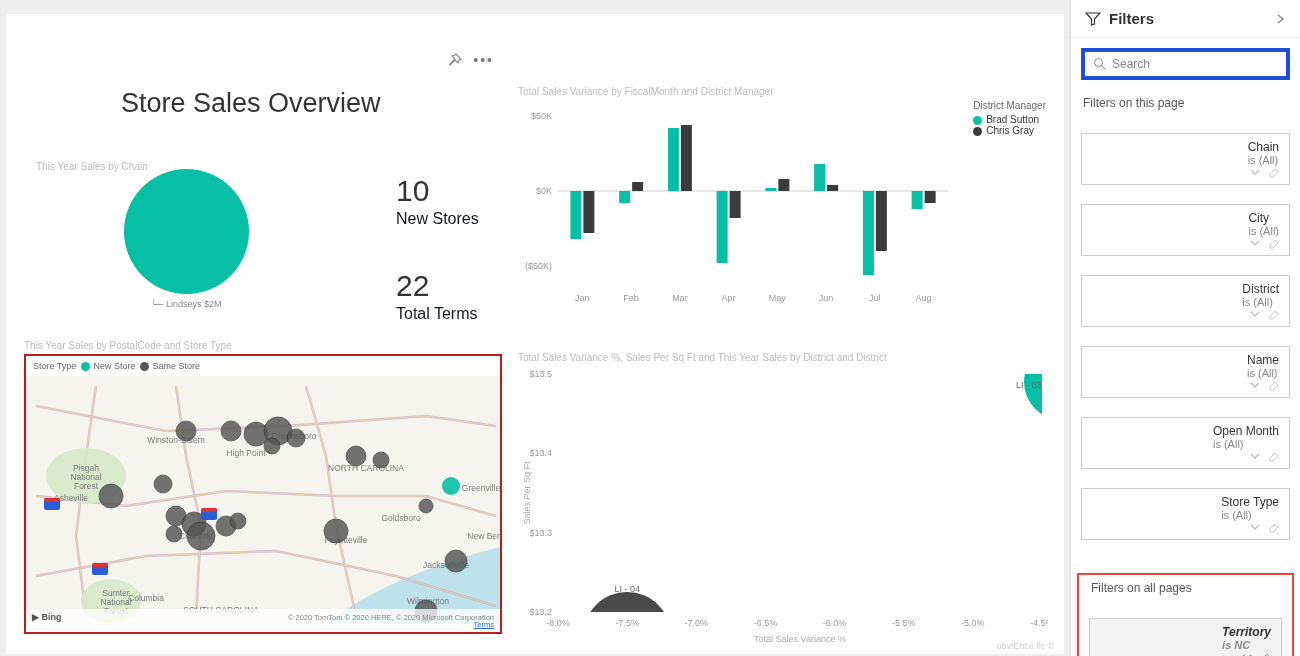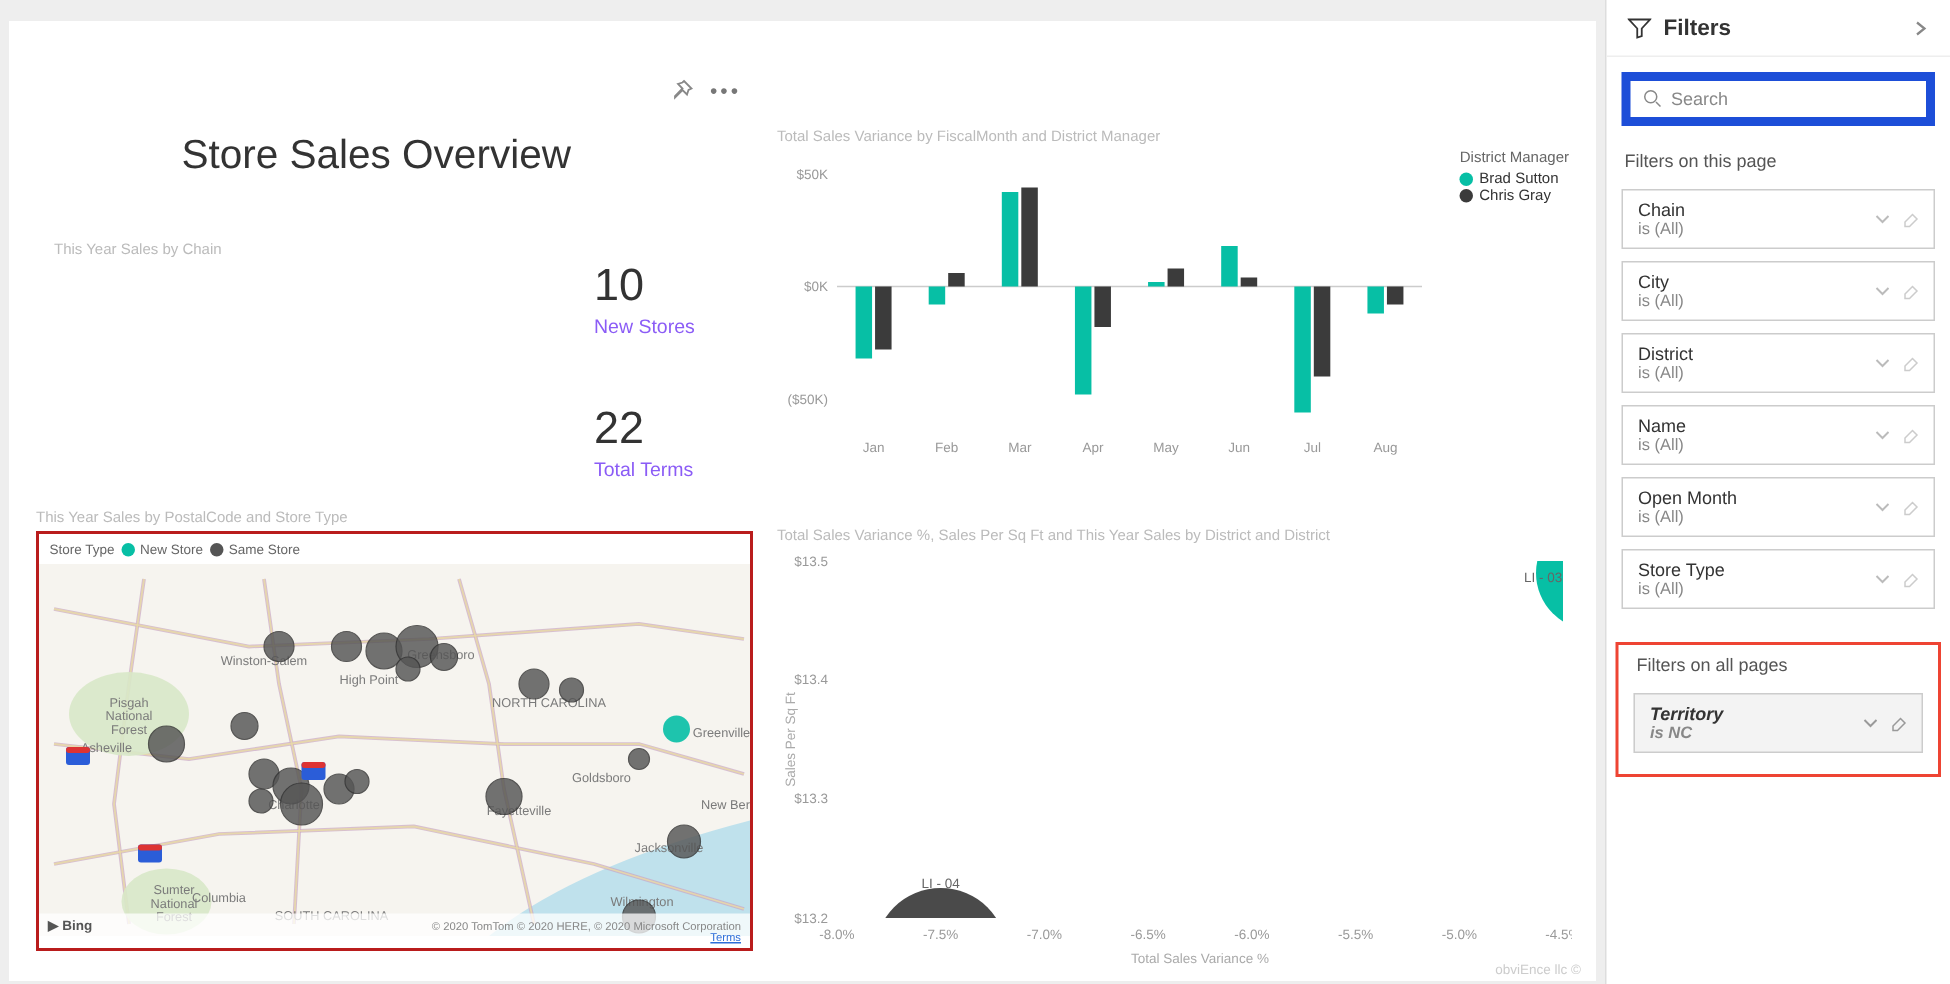--- a/index.html
+++ b/index.html
@@ -8,41 +8,41 @@
 .canvas-area { flex: 1; background: #eee; padding: 2px 0 0 0; }
 .canvas { background: #fff; margin: 12px 6px 0 6px; height: 640px; position: relative; }
 .header-icons { position: absolute; top: 38px; right: 570px; display: flex; gap: 10px; color: #777; }
 .page-title { font-size: 27px; font-weight: 300; color: #333; position: absolute; top: 74px; left: 115px; }
 .small-title { color: #bbb; font-size: 10px; position: absolute; }
 .pie-area { position: absolute; top: 155px; left: 30px; width: 300px; height: 160px; }
 .pie { width: 125px; height: 125px; border-radius: 50%; background: #07bfa5; margin: 0 auto; }
 .pie-legend { font-size: 9px; color: #888; text-align: center; margin-top: 5px; }
 .kpi { position: absolute; font-weight: 300; }
 .kpi .num { font-size: 30px; color: #333; }
-.kpi .lbl { font-size: 13px; color: #8b5cf6; margin-top: 2px; }
+.kpi .lbl { font-size: 16px; color: #0f172a; margin-top: 2px; }
 .bar-chart { position: absolute; top: 72px; left: 512px; width: 530px; height: 240px; }
 .legend-dm { position: absolute; top: 86px; right: 18px; font-size: 10px; }
 .legend-dm .dot { width: 9px; height: 9px; border-radius: 50%; display: inline-block; margin-right: 4px; vertical-align: middle; }
 .map-box { position: absolute; top: 340px; left: 18px; width: 478px; height: 280px; border: 2px solid #b91c1c; }
 .map-legend { font-size: 9px; color: #666; padding: 5px 7px; }
 .map-legend .dot { width: 9px; height: 9px; border-radius: 50%; display: inline-block; margin-right: 3px; vertical-align: middle; }
 .map-svg { width: 100%; height: 248px; background: #f5f3ee; }
 .scatter { position: absolute; top: 340px; left: 512px; width: 530px; height: 300px; }
 .axis-label { font-size: 9px; fill: #aaa; }
 .tick-label { font-size: 9px; fill: #999; }
 .obv { position: absolute; bottom: 3px; right: 10px; font-size: 9px; color: #ccc; }
 
 .filter-pane { width: 230px; background: #fff; border-left: 1px solid #ddd; display: flex; flex-direction: column; }
 .fp-header { display: flex; align-items: center; padding: 10px 14px; font-size: 15px; font-weight: 600; border-bottom: 1px solid #eee; }
 .fp-header .ficon { margin-right: 8px; }
 .fp-header .expand { margin-left: auto; color: #888; }
-.fp-search { margin: 10px; border: 6px solid #1d4ed8; display: flex; align-items: flex-start; padding: 5px 8px; font-size: 12px; color: #888; }
+.fp-search { margin: 10px; border: 4px solid #1d4ed8; display: flex; align-items: flex-start; padding: 5px 8px; font-size: 12px; color: #888; }
 .fp-search svg { margin-right: 6px; }
 .fp-section-title { font-size: 12px; padding: 6px 12px 4px; color: #555; }
-.filter-card { border: 1px solid #ccc; margin: 8px 10px; padding: 6px 10px; font-size: 12px; display: flex; align-items: center; background: #fff; }
+.filter-card { border: 1px solid #ccc; margin: 19px 10px; padding: 6px 10px; font-size: 12px; display: flex; align-items: flex-end; background: #fff; flex-direction: column; }
 .filter-card .fc-body { flex: 1; }
 .filter-card .fc-name { color: #333; }
 .filter-card .fc-val { color: #888; font-size: 11px; }
 .filter-card .fc-icons { display: flex; gap: 6px; color: #aaa; }
 .all-pages-box { border: 2px solid #e43; padding-bottom: 6px; margin: 14px 6px 0; }
 .all-pages-box .filter-card { background: #f3f3f3; }
 .all-pages-box .fc-name { font-style: italic; font-weight: 600; }
 .all-pages-box .fc-val { font-style: italic; font-weight: bold; }
 .eraser { width: 12px; height: 12px; }
 svg { display: block; }
@@ -59,20 +59,24 @@
           <svg width="16" height="16" viewBox="0 0 16 16">
               <path d="M9 2l5 5-2 1-1 3-3-3-5 5 0-1 5-5-3-3 3-1z" fill="none" stroke="#888" stroke-width="1.2"></path>
             </svg>
         </span>
         <span style="letter-spacing:2px;font-size:14px;">•••</span>
       </div>
 
       <div class="page-title">Store Sales Overview</div>
 
       <div class="small-title" style="top:147px;left:30px;">This Year Sales by Chain</div>
+      <div class="pie-area">
+        <div class="pie"></div>
+        <div class="pie-legend"><span style="color:#777;">└─</span> <span>Lindseys $2M</span></div>
+      </div>
 
       <div class="kpi" style="top:160px;left:390px;">
         <div class="num">10</div>
         <div class="lbl">New Stores</div>
       </div>
       <div class="kpi" style="top:255px;left:390px;">
         <div class="num">22</div>
         <div class="lbl">Total Terms</div>
       </div>
 

